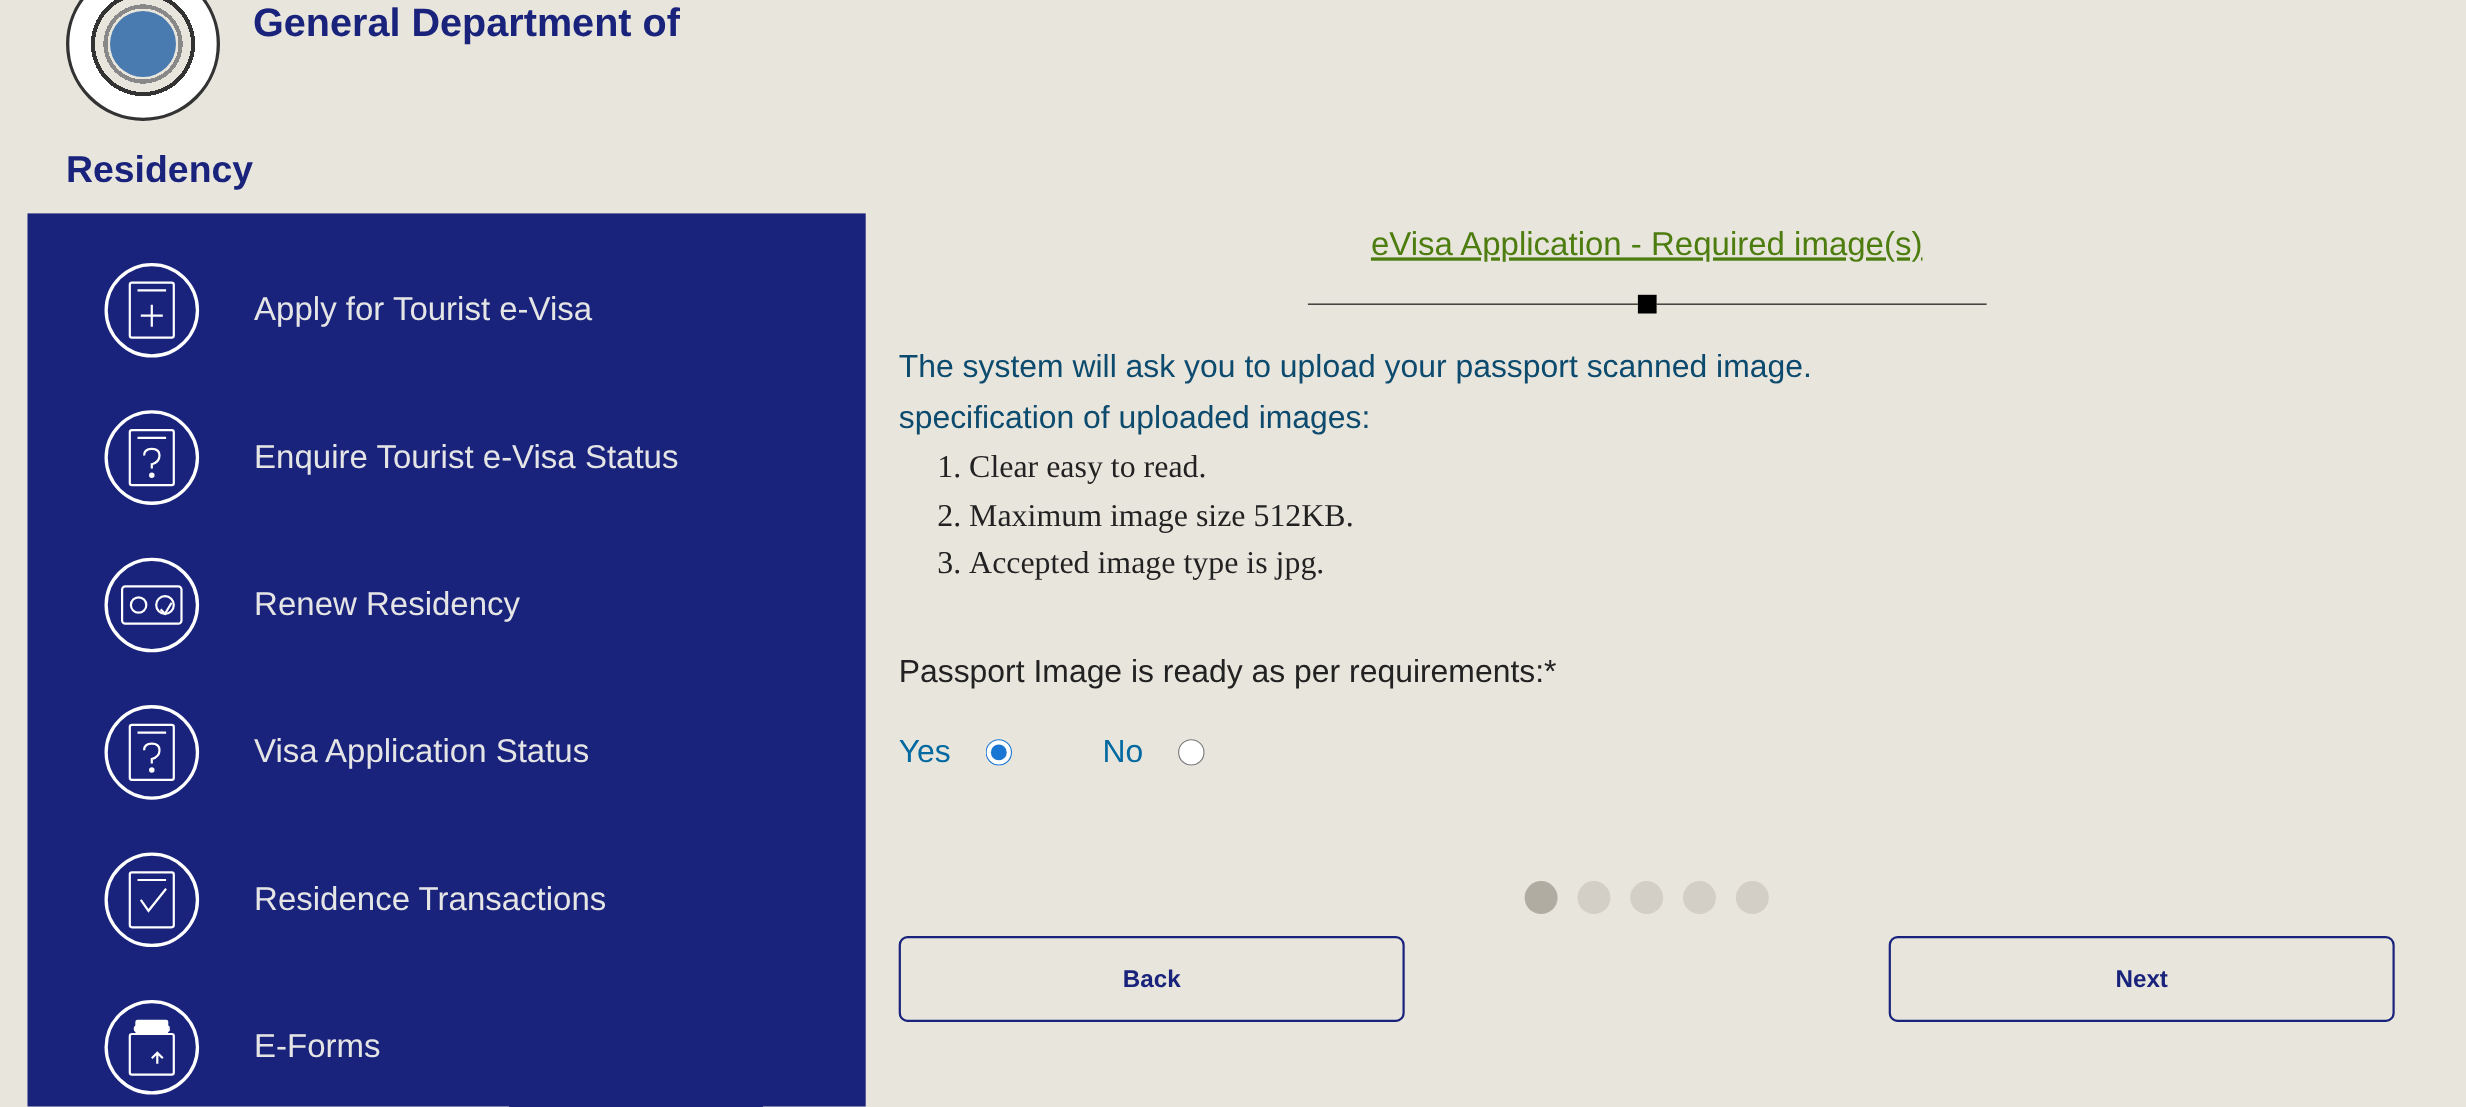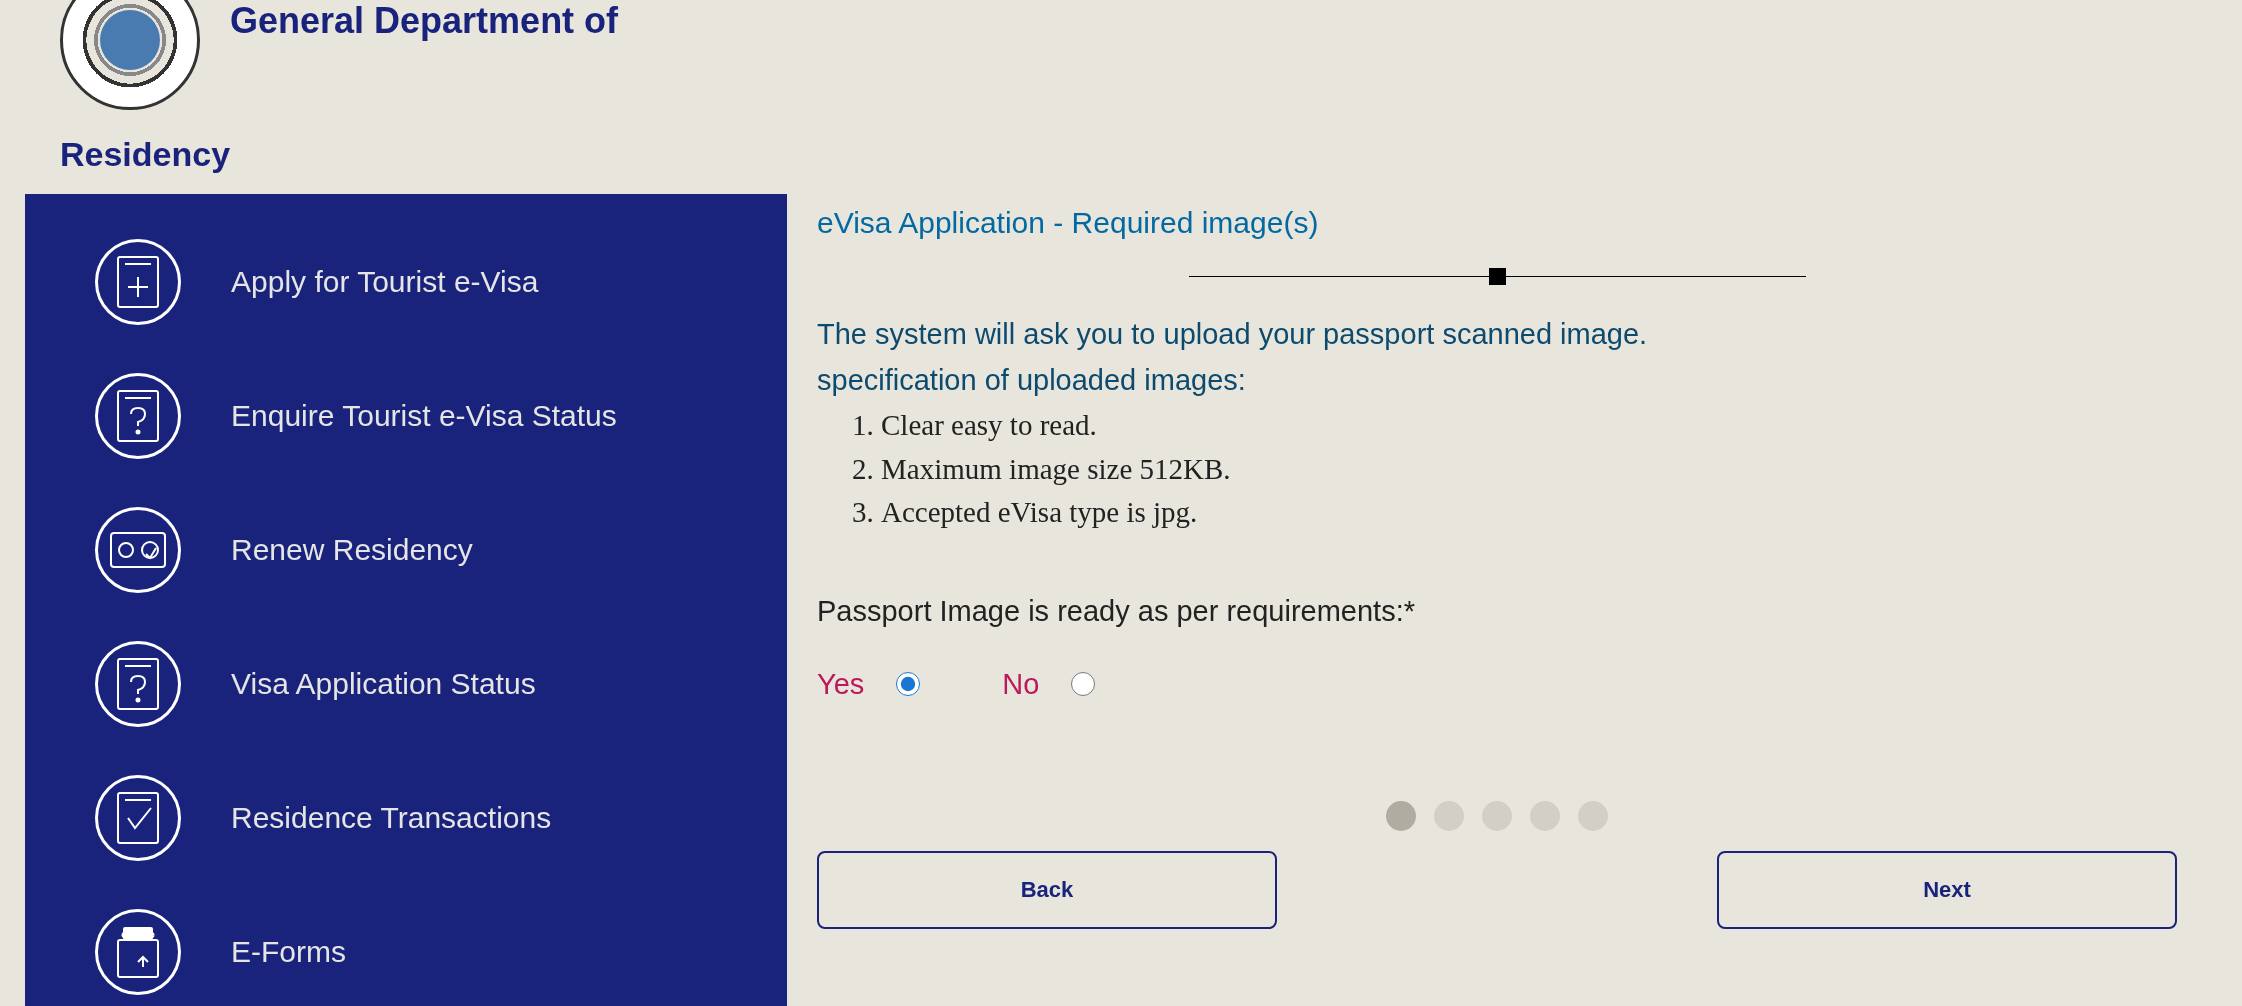--- a/index.html
+++ b/index.html
@@ -88,24 +88,25 @@
       color: #e5e5e5;
       font-size: 30px;
       font-weight: 500;
     }
     .main {
       flex: 1;
       padding: 12px 50px 0 30px;
       max-width: 1440px;
     }
     .form-title {
-      text-align: left;
+      text-align: center;
       font-size: 30px;
-      color: #0369a1;
+      color: #4d7c0f;
       margin-bottom: 28px;
+      text-decoration: underline;
     }
     .title-underline {
       display: flex;
       align-items: center;
       justify-content: center;
       margin-bottom: 28px;
     }
     .title-underline .line {
       height: 1px;
       background: #000;
@@ -140,21 +141,21 @@
       margin-bottom: 40px;
     }
     .radio-group {
       display: flex;
       align-items: center;
       gap: 20px;
       font-size: 29px;
       margin-bottom: 100px;
     }
     .radio-label {
-      color: #be185d;
+      color: #0369a1;
       margin-right: 12px;
     }
     input[type="radio"] {
       width: 24px;
       height: 24px;
       accent-color: #1976d2;
       cursor: pointer;
     }
     .radio-wrap-no {
       margin-left: 42px;
@@ -283,21 +284,21 @@
         <div class="square"></div>
         <div class="line"></div>
     </div>
 
     <div class="intro-text">The system will ask you to upload your passport scanned image.</div>
     <div class="intro-text">specification of uploaded images:</div>
 
     <ol class="spec-list">
       <li>Clear easy to read.</li>
       <li>Maximum image size 512KB.</li>
-      <li>Accepted eVisa type is jpg.</li>
+      <li>Accepted image type is jpg.</li>
     </ol>
 
     <div class="confirm-label">Passport Image is ready as per requirements:*</div>
 
     <div class="radio-group">
       <span class="radio-label">Yes</span>
       <input type="radio" name="ready" checked="" style="">
       <span class="radio-wrap-no"></span>
       <span class="radio-label">No</span>
       <input type="radio" name="ready" style="">

